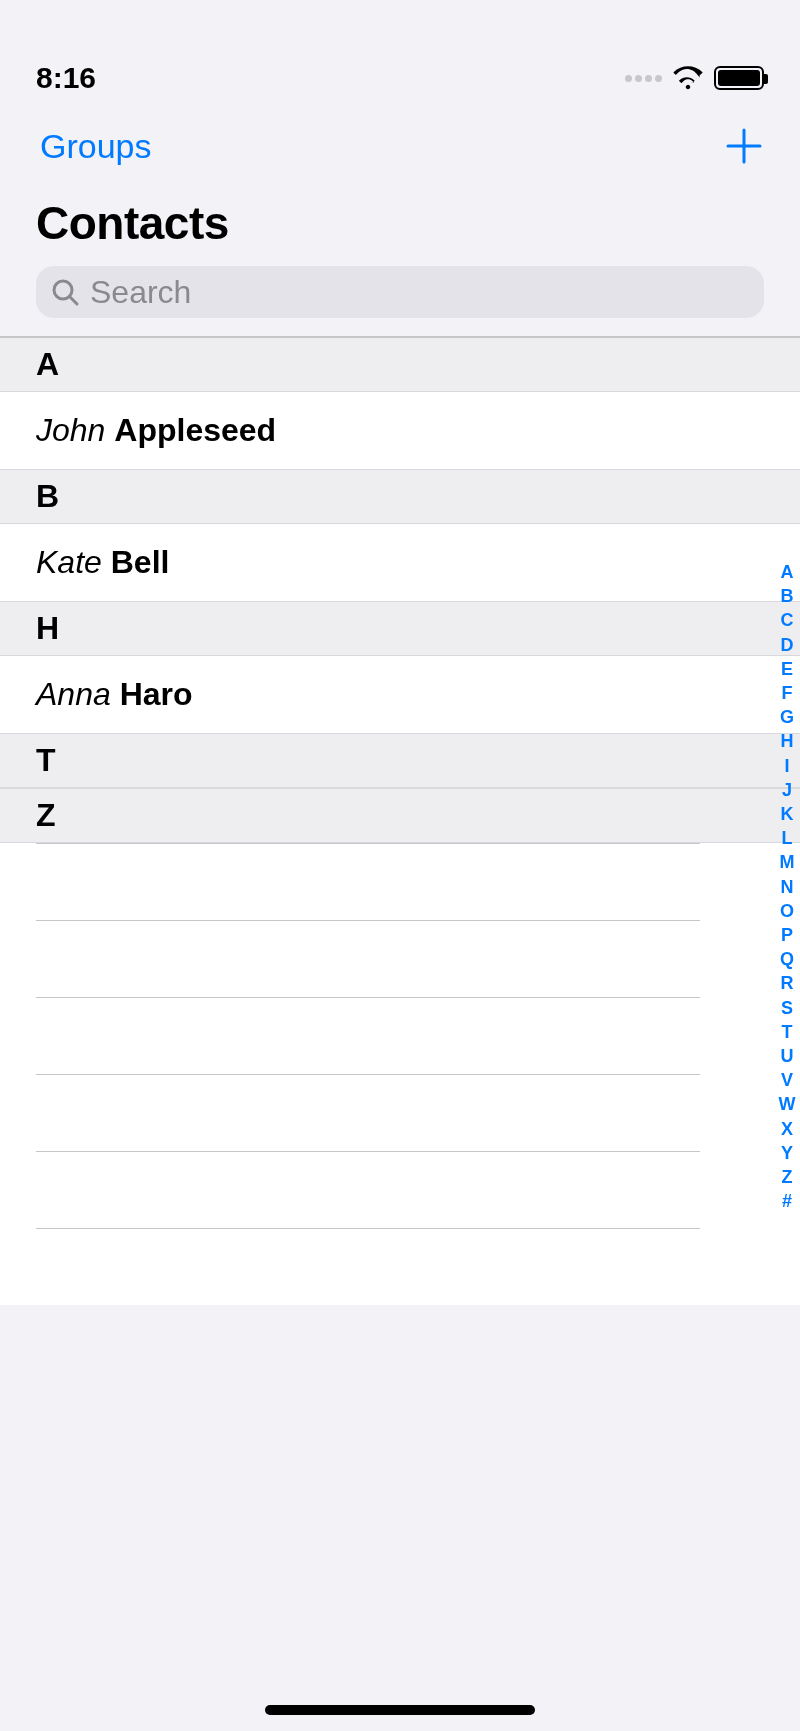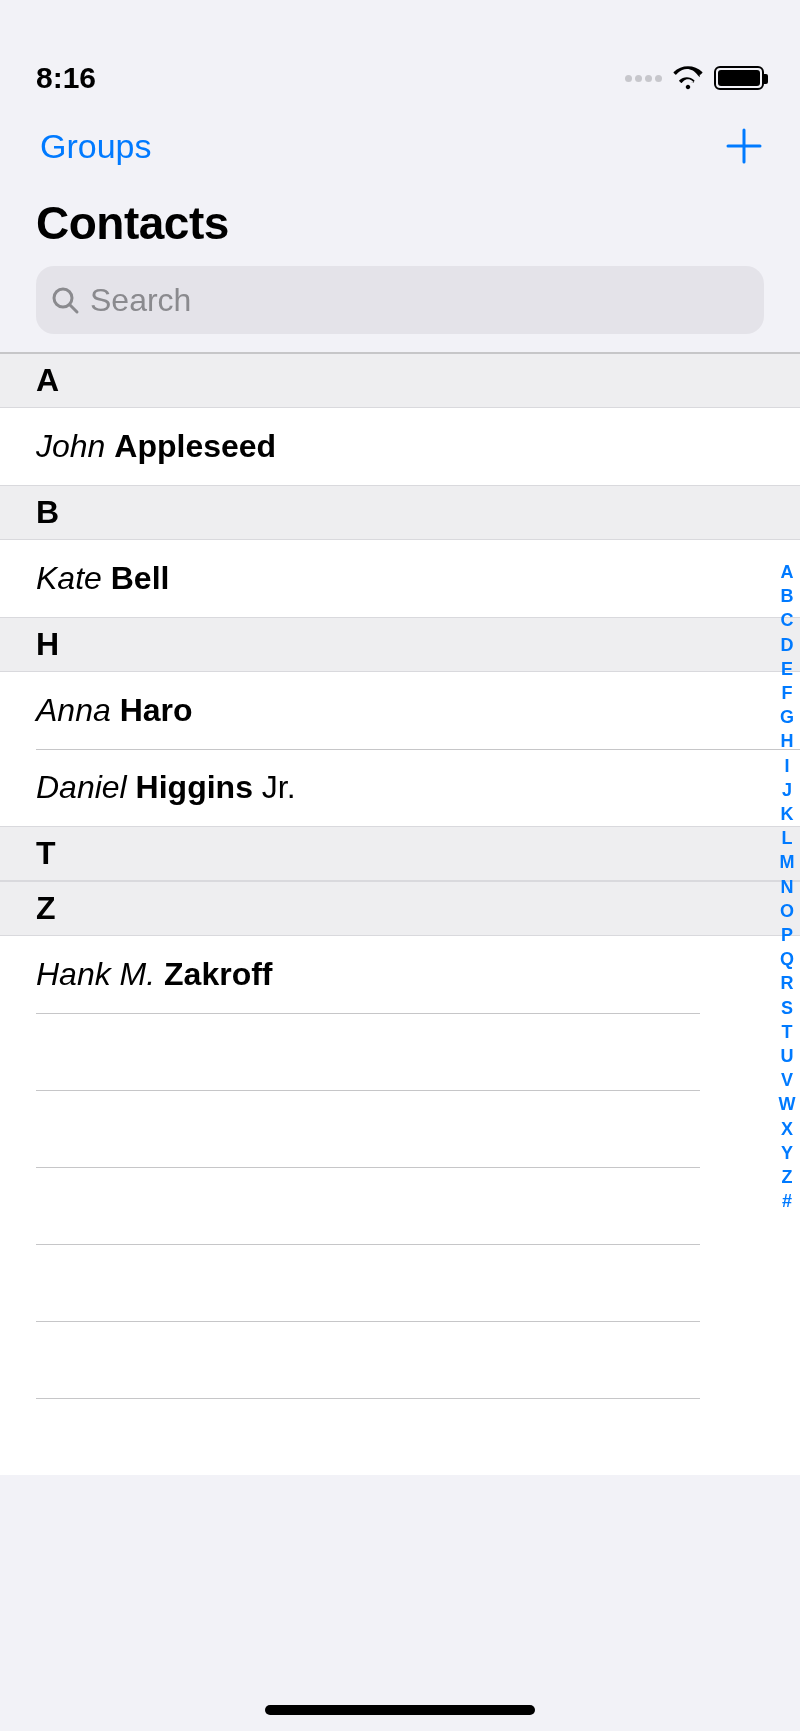--- a/index.html
+++ b/index.html
@@ -74,21 +74,21 @@
 
   
   .search-wrap {
     padding: 0 36px 18px 36px;
   }
   .search-field {
     display: flex;
     align-items: center;
     background: #e4e3e9;
     border-radius: 18px;
-    height: 68px;
+    height: 52px;
     padding: 0 14px;
     gap: 10px;
   }
   .search-icon svg { width: 30px; height: 30px; display:block; }
   .search-input {
     border: none; background: transparent; outline: none;
     font-size: 32px; color: #000; flex: 1;
   }
   .search-input::placeholder { color: #8a8a8e; }
 
@@ -214,27 +214,23 @@
     <div>
       <div class="row"><span class="first">John </span><span class="bold">Appleseed</span></div>
     </div>
     <div class="section-header">B</div>
     <div>
       <div class="row"><span class="first">Kate </span><span class="bold">Bell</span></div>
     </div>
     <div class="section-header">H</div>
     <div>
       <div class="row"><span class="first">Anna </span><span class="bold">Haro</span></div>
-      <div class="row"><span class="first">Daniel </span><span class="bold">Higgins</span><span class="suffix"> Jr.</span></div>
     </div>
     <div class="section-header">T</div>
     <div class="section-header">Z</div>
-    <div>
-      <div class="row"><span class="first">Hank M. </span><span class="bold">Zakroff</span></div>
-    </div>
     <div class="empty-row"></div>
     <div class="empty-row"></div>
     <div class="empty-row"></div>
     <div class="empty-row"></div>
     <div class="empty-row"></div>
     <div class="empty-row"></div>
   </div>
 
 <div class="index-bar" id="index-bar">
     <span>A</span>

